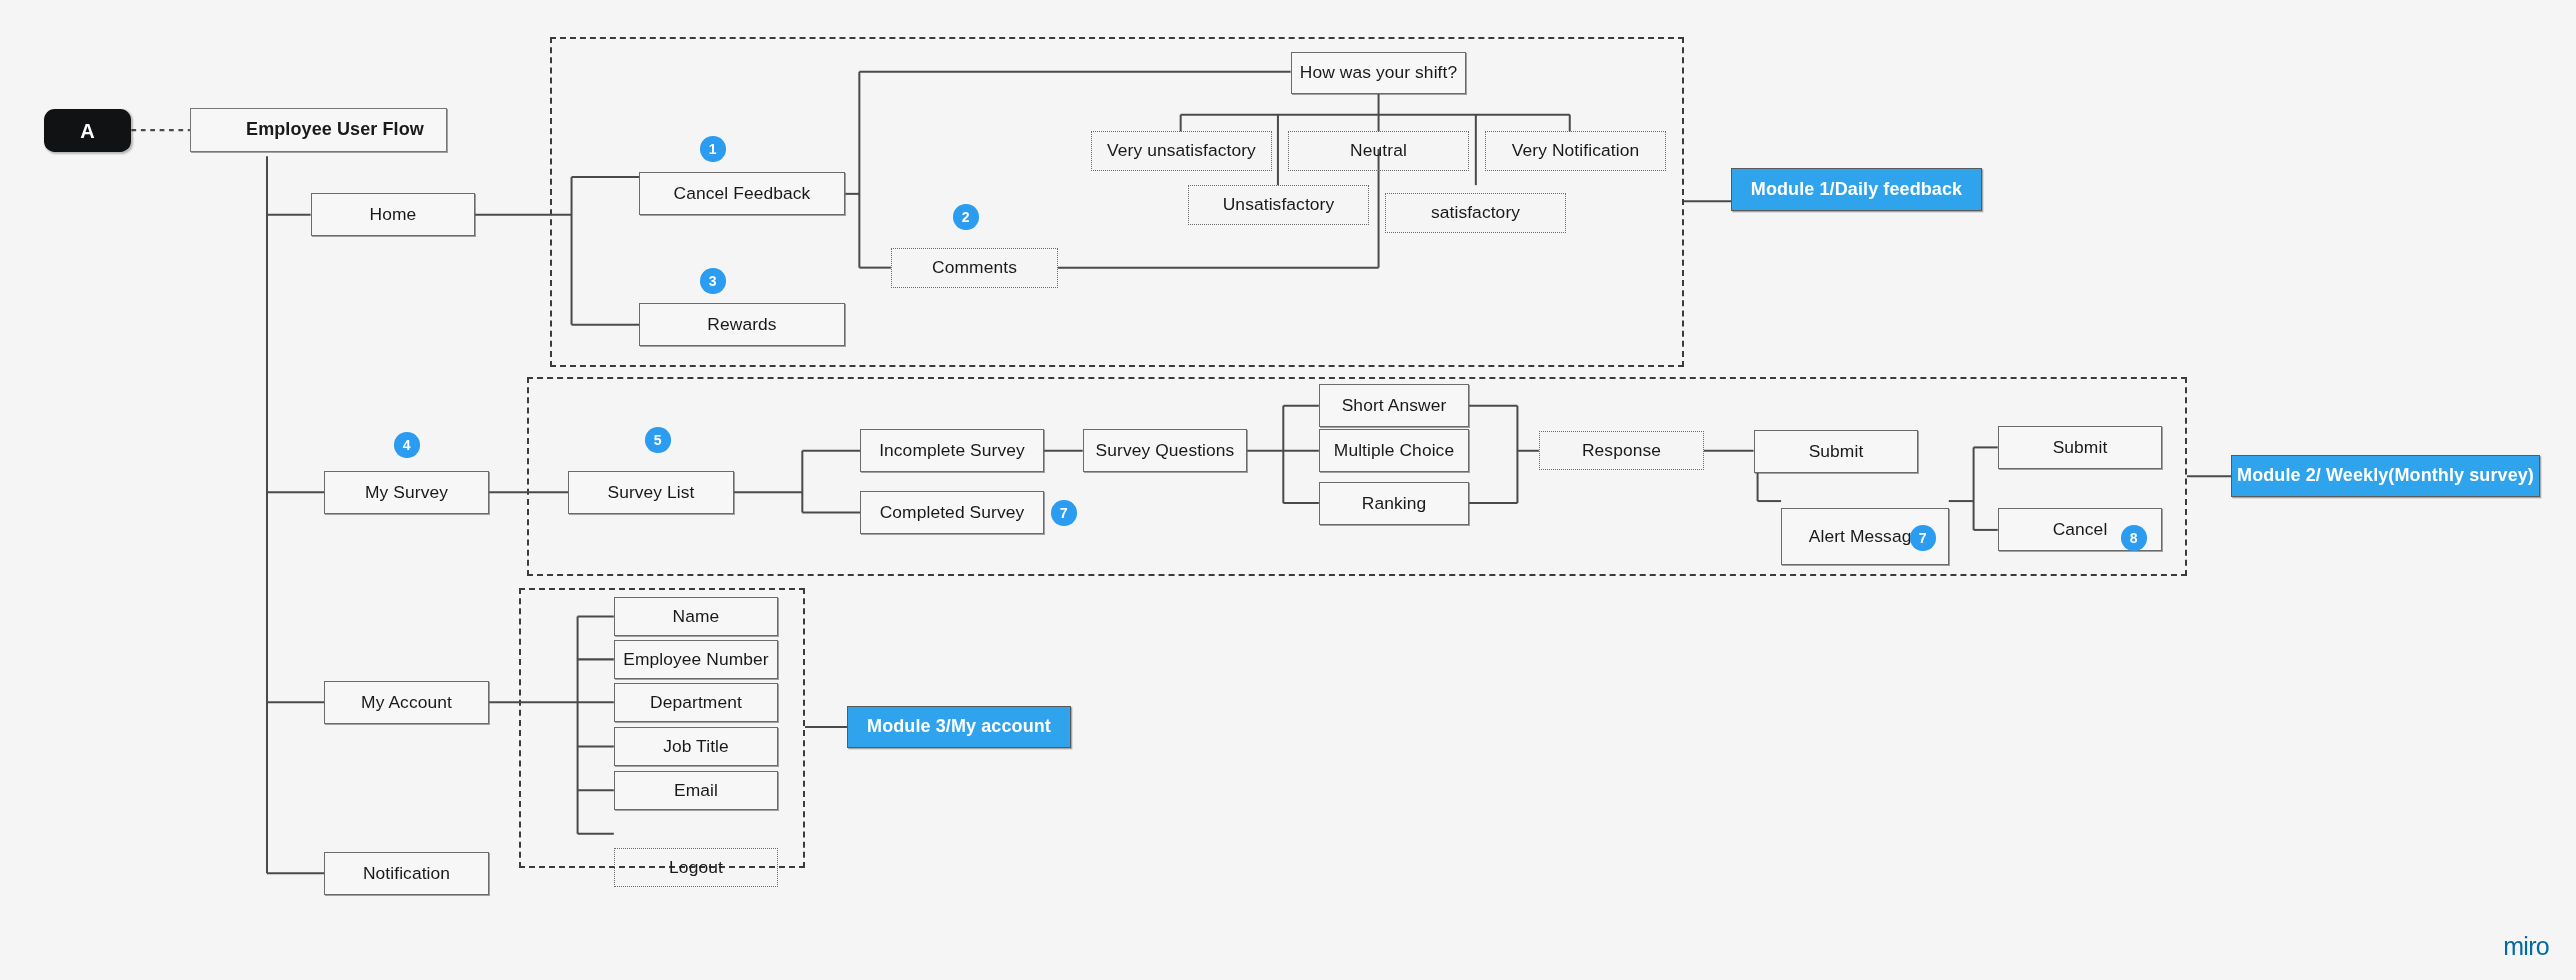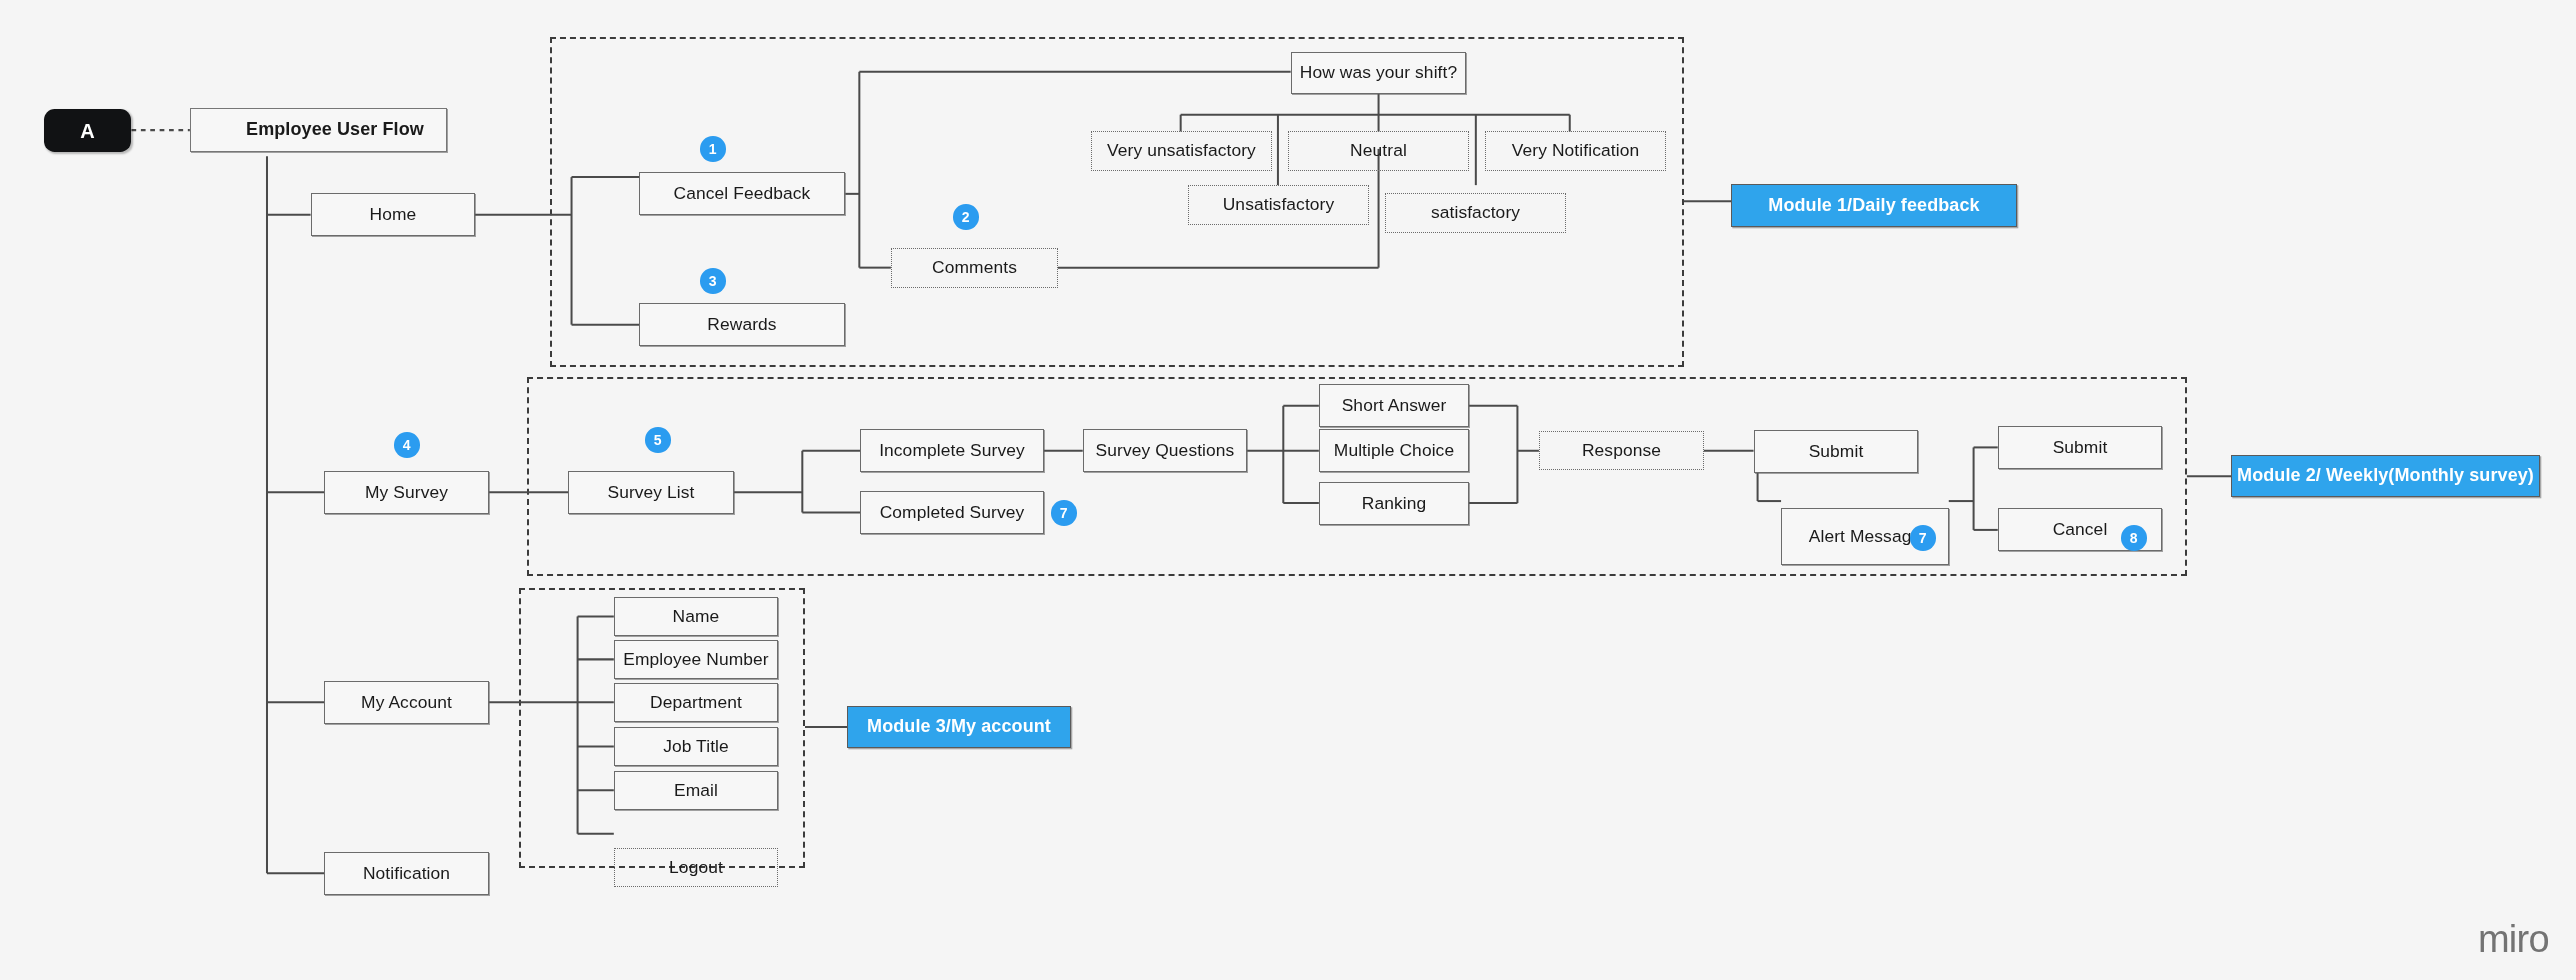--- a/index.html
+++ b/index.html
@@ -47,21 +47,21 @@
   .badge{
     position:absolute;width:25.5px;height:25.5px;border-radius:50%;
     background:#2b9cf0;color:#fff;font-weight:bold;font-size:14px;
     display:flex;align-items:center;justify-content:center;
     line-height:1;
   }
 
   
   .watermark{
     position:absolute;right:27px;bottom:19px;
-    font-size:38px;color:#737373;letter-spacing:-0.7px;
+    font-size:25px;color:#0369a1;letter-spacing:-0.7px;
     font-weight:500;user-select:none;
   }
 </style>
 </head>
 <body>
 
 <div id="canvas">
 
   <div class="group" style="left:550px;top:37px;width:1134px;height:330px;"></div>
   <div class="group" style="left:527px;top:377px;width:1660px;height:199px;"></div>
@@ -183,21 +183,21 @@
   <div class="node" style="left:1291px;top:52px;width:175px;height:42px;">How was your shift?</div>
 
   <div class="node dotted" style="left:1091px;top:131px;width:181px;height:40px;">Very unsatisfactory</div>
   <div class="node dotted" style="left:1288px;top:131px;width:181px;height:40px;">Neutral</div>
   <div class="node dotted" style="left:1485px;top:131px;width:181px;height:40px;">Very Notification</div>
   <div class="node dotted" style="left:1188px;top:185px;width:181px;height:40px;">Unsatisfactory</div>
   <div class="node dotted" style="left:1385px;top:193px;width:181px;height:40px;">satisfactory</div>
 
   <div class="node dotted" style="left:891px;top:248px;width:167px;height:40px;">Comments</div>
 
-  <div class="node module" style="left:1731px;top:184px;width:286px;height:43px;">Module 1/Daily feedback</div>
+  <div class="node module" style="left:1731px;top:168px;width:251px;height:43px;">Module 1/Daily feedback</div>
 
   <div class="node" style="left:568px;top:471px;width:166px;height:43px;">Survey List</div>
   <div class="node" style="left:860px;top:429px;width:184px;height:43px;">Incomplete Survey</div>
   <div class="node" style="left:860px;top:491px;width:184px;height:43px;">Completed Survey</div>
   <div class="node" style="left:1083px;top:429px;width:164px;height:43px;">Survey Questions</div>
 
   <div class="node" style="left:1319px;top:384px;width:150px;height:43px;">Short Answer</div>
   <div class="node" style="left:1319px;top:429px;width:150px;height:43px;">Multiple Choice</div>
   <div class="node" style="left:1319px;top:482px;width:150px;height:43px;">Ranking</div>
 

